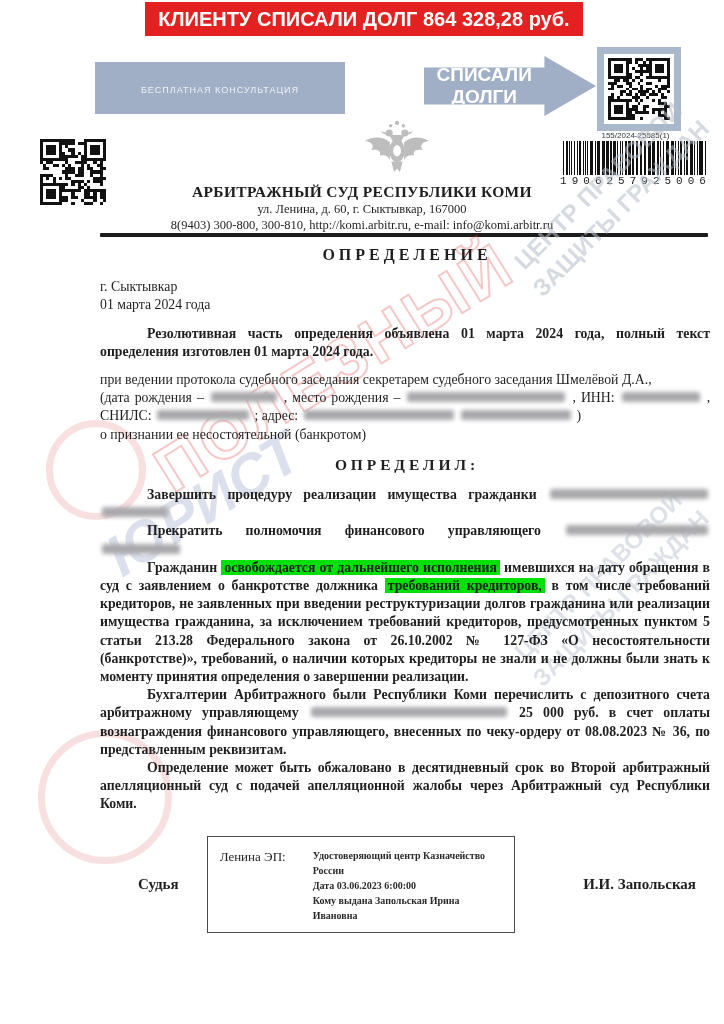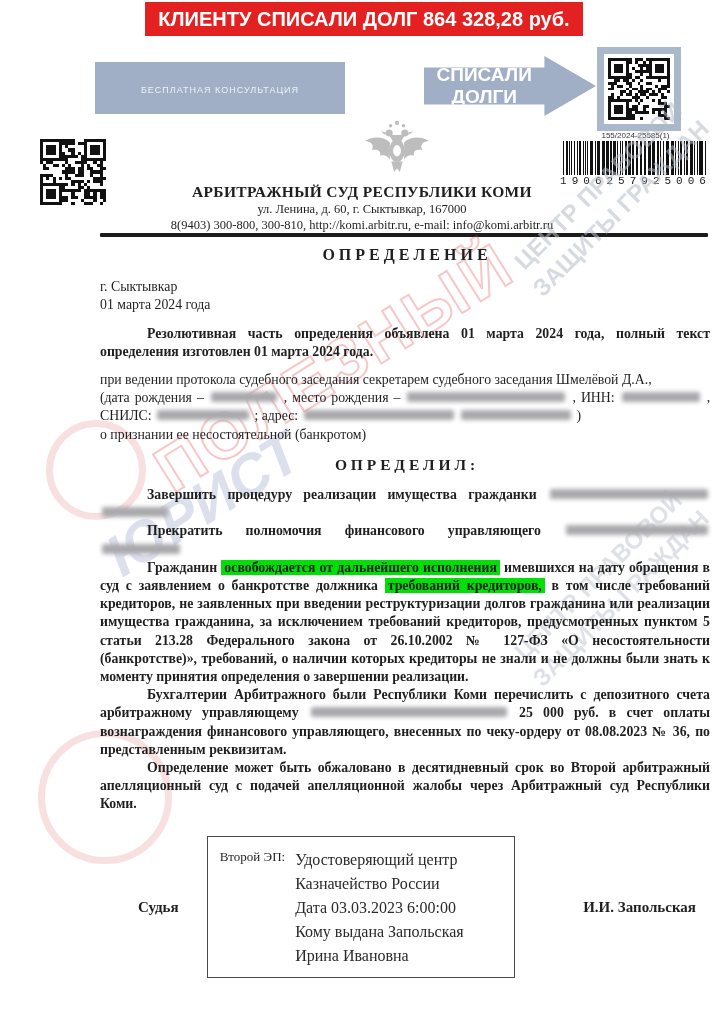--- a/index.html
+++ b/index.html
@@ -50,21 +50,21 @@
         vertical-align:baseline;margin:0 2px;}
   .hl{background:#00e005;padding:0 3px;}
   
   .sig-row{display:flex;align-items:center;margin-top:22px;}
   .judge-label{font-weight:bold;font-size:15px;margin-left:38px;}
   .stamp{border:1.5px solid #4a4a4a;width:308px;box-sizing:border-box;padding:7px 10px 9px 12px;
          margin-left:28px;background:rgba(255,255,255,.6);text-align:left;}
   .stamp-line1{font-size:13px;line-height:1.25;}
   .stamp-grid{display:flex;margin-top:4px;}
   .stamp-label{font-size:13px;white-space:nowrap;}
-  .stamp-details{font-size:16px;line-height:1.5;margin-left:10px;color:#2a2a2a;}
+  .stamp-details{font-size:10px;line-height:1.5;margin-left:27px;color:#2a2a2a;font-weight:bold;}
   .judge-name{font-weight:bold;font-size:15px;margin-left:auto;padding-right:14px;white-space:nowrap;}
   
   .wm{position:absolute;pointer-events:none;z-index:1;}
   .wm-red{font-family:"Liberation Sans",sans-serif;font-weight:bold;font-size:64px;letter-spacing:4px;
           color:transparent;-webkit-text-stroke:2px rgba(224,70,70,.30);transform:rotate(-32deg);}
   .wm-blue{font-family:"Liberation Sans",sans-serif;font-style:italic;font-weight:bold;font-size:58px;
           color:rgba(62,84,150,.18);transform:rotate(-32deg);}
   .wm-gray{font-family:"Liberation Sans",sans-serif;font-weight:bold;font-size:24px;line-height:1.35;
           color:rgba(180,188,201,.55);transform:rotate(-45deg);text-align:center;white-space:pre-line;}
   .wm-swirl{border:7px solid rgba(214,60,64,.16);border-radius:50%;}
@@ -709,24 +709,24 @@
       <span>Бухгалтерии Арбитражного были Республики Коми перечислить с депозитного счета арбитражному управляющему</span>
       <span class="blob" style="width:196px"></span>
       <span>25 000 руб. в счет оплаты вознаграждения финансового управляющего, внесенных по чеку-ордеру от 08.08.2023 № 36, по представленным реквизитам.</span>
     </p>
     <p class="para indent">Определение может быть обжаловано в десятидневный срок во Второй арбитражный апелляционный суд с подачей апелляционной жалобы через Арбитражный суд Республики Коми.</p>
 
     <div class="sig-row">
       <span class="judge-label">Судья</span>
       <div class="stamp">
         <div class="stamp-grid">
-          <span class="stamp-label">Второй ЭП:</span>
+          <span class="stamp-label">Ленина ЭП:</span>
           <div class="stamp-details">
             <div>Удостоверяющий центр Казначейство России</div>
-            <div>Дата 03.03.2023 6:00:00</div>
+            <div>Дата 03.06.2023 6:00:00</div>
             <div>Кому выдана Запольская Ирина Ивановна</div>
           </div>
         </div>
       </div>
       <span class="judge-name">И.И. Запольская</span>
     </div>
   </div>
 </div>
 
 </body></html>

